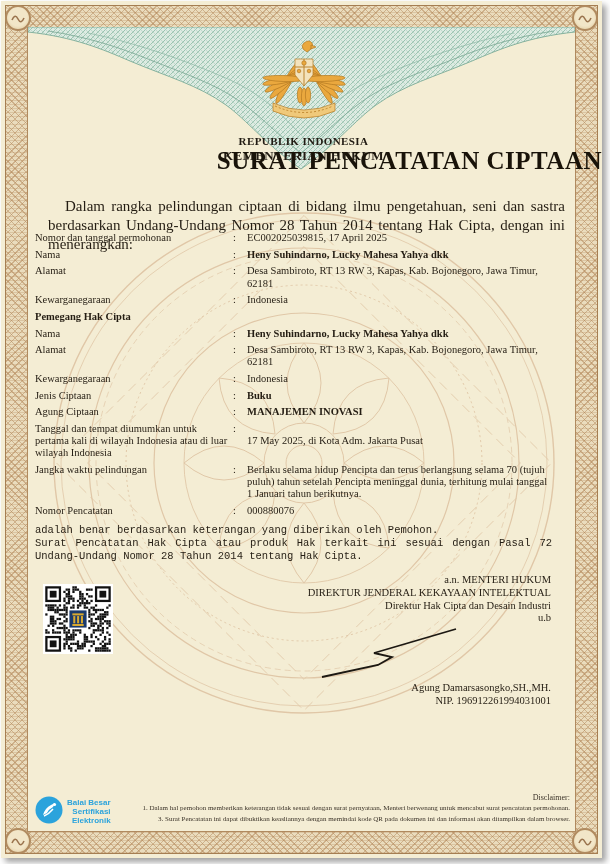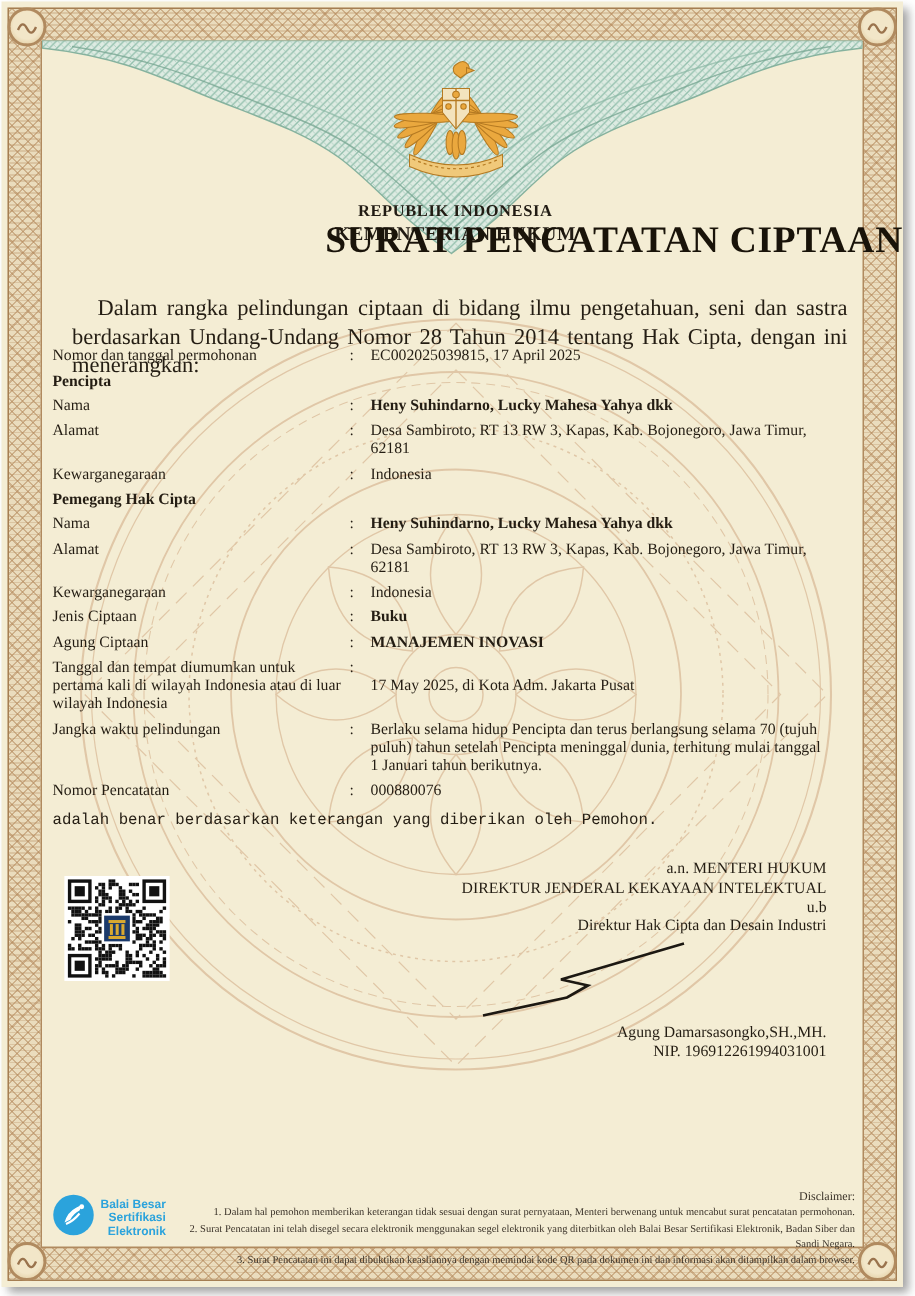--- a/index.html
+++ b/index.html
@@ -175,21 +175,20 @@
 
   <div class="intro">Dalam rangka pelindungan ciptaan di bidang ilmu pengetahuan, seni dan sastra berdasarkan Undang-Undang Nomor 28 Tahun 2014 tentang Hak Cipta, dengan ini menerangkan:</div>
 
   <div class="docbody">
     <div id="fields">
         <div class="frow">
           <div class="flabel">Nomor dan tanggal permohonan</div>
           <div class="fcolon">:</div>
           <div class="fvalue">EC002025039815, 17 April 2025</div>
         </div>
-        <div class="fsection">Pencipta</div>
         <div class="frow">
           <div class="flabel">Nama</div>
           <div class="fcolon">:</div>
           <div class="fvalue b">Heny Suhindarno, Lucky Mahesa Yahya dkk</div>
         </div>
         <div class="frow">
           <div class="flabel">Alamat</div>
           <div class="fcolon">:</div>
           <div class="fvalue">Desa Sambiroto, RT 13 RW 3, Kapas, Kab. Bojonegoro, Jawa Timur, 62181</div>
         </div>
@@ -235,20 +234,21 @@
           <div class="fvalue">Berlaku selama hidup Pencipta dan terus berlangsung selama 70 (tujuh puluh) tahun setelah Pencipta meninggal dunia, terhitung mulai tanggal 1 Januari tahun berikutnya.</div>
         </div>
         <div class="frow">
           <div class="flabel">Nomor Pencatatan</div>
           <div class="fcolon">:</div>
           <div class="fvalue">000880076</div>
         </div>
       </div>
     <div class="closing">
       <p>adalah benar berdasarkan keterangan yang diberikan oleh Pemohon.</p>
+      <p>Surat Pencatatan Hak Cipta atau produk Hak terkait ini sesuai dengan Pasal 72 Undang-Undang Nomor 28 Tahun 2014 tentang Hak Cipta.</p>
     </div>
   </div>
 
   <svg class="qr" id="qr" width="70" height="70" viewBox="0 0 70 70">
       <rect x="0" y="0" width="70" height="70" fill="#ffffff"></rect>
       <rect x="29.354838709677423" y="2.2580645161290325" width="2.2580645161290325" height="2.2580645161290325" fill="#111111"></rect>
       <rect x="31.612903225806456" y="2.2580645161290325" width="2.2580645161290325" height="2.2580645161290325" fill="#111111"></rect>
       <rect x="22.580645161290324" y="4.516129032258065" width="2.2580645161290325" height="2.2580645161290325" fill="#111111"></rect>
       <rect x="24.838709677419356" y="4.516129032258065" width="2.2580645161290325" height="2.2580645161290325" fill="#111111"></rect>
       <rect x="29.354838709677423" y="4.516129032258065" width="2.2580645161290325" height="2.2580645161290325" fill="#111111"></rect>
@@ -534,22 +534,22 @@
       <rect x="29.354838709677423" y="29.354838709677423" width="11.290322580645162" height="2.0322580645161294" fill="#d9a92f"></rect>
       <rect x="30.258064516129036" y="32.06451612903226" width="2.0322580645161294" height="7.225806451612904" fill="#d9a92f"></rect>
       <rect x="34.09677419354839" y="32.06451612903226" width="2.0322580645161294" height="7.225806451612904" fill="#d9a92f"></rect>
       <rect x="37.935483870967744" y="32.06451612903226" width="2.0322580645161294" height="7.225806451612904" fill="#d9a92f"></rect>
       <rect x="29.354838709677423" y="39.96774193548387" width="11.290322580645162" height="2.0322580645161294" fill="#d9a92f"></rect>
     </svg>
 
   <div class="sigblock">
     <div>a.n. MENTERI HUKUM</div>
     <div>DIREKTUR JENDERAL KEKAYAAN INTELEKTUAL</div>
+    <div>Direktur Hak Cipta dan Desain Industri</div>
     <div>u.b</div>
-    <div>Direktur Hak Cipta dan Desain Industri</div>
     <svg class="sig-swoosh" width="170" height="52" viewBox="0 0 170 52">
       <path d="M160,2 L78,26 L96,30 L82,38 L26,50" fill="none" stroke="#1c1812" stroke-width="1.8" stroke-linejoin="miter"></path>
     </svg>
     <div>Agung Damarsasongko,SH.,MH.</div>
     <div>NIP. 196912261994031001</div>
   </div>
 
   <div class="disclaimer">
     <div class="bsre">
       <svg width="28" height="28" viewBox="0 0 28 28">
@@ -560,17 +560,16 @@
       </svg>
       <div class="bsre-text">
         <div>Balai Besar</div>
         <div>Sertifikasi</div>
         <div>Elektronik</div>
       </div>
     </div>
     <div class="disc-text">
       <div class="disc-title">Disclaimer:</div>
       <div class="disc-item">1. Dalam hal pemohon memberikan keterangan tidak sesuai dengan surat pernyataan, Menteri berwenang untuk mencabut surat pencatatan permohonan.</div>
-      <div class="disc-item">2. Surat Pencatatan ini telah disegel secara elektronik menggunakan segel elektronik yang diterbitkan oleh Balai Besar Sertifikasi Elektronik, Badan Siber dan Sandi Negara.</div>
       <div class="disc-item">3. Surat Pencatatan ini dapat dibuktikan keasliannya dengan memindai kode QR pada dokumen ini dan informasi akan ditampilkan dalam browser.</div>
     </div>
   </div>
 </div>
 
 </body></html>

